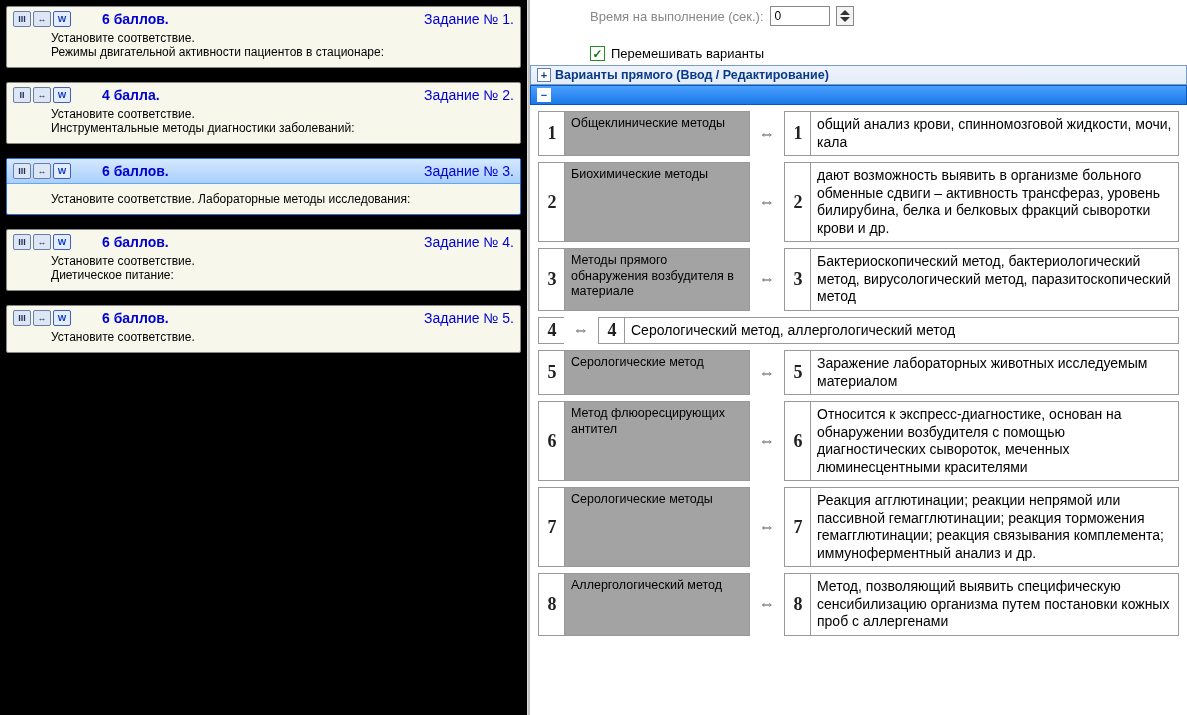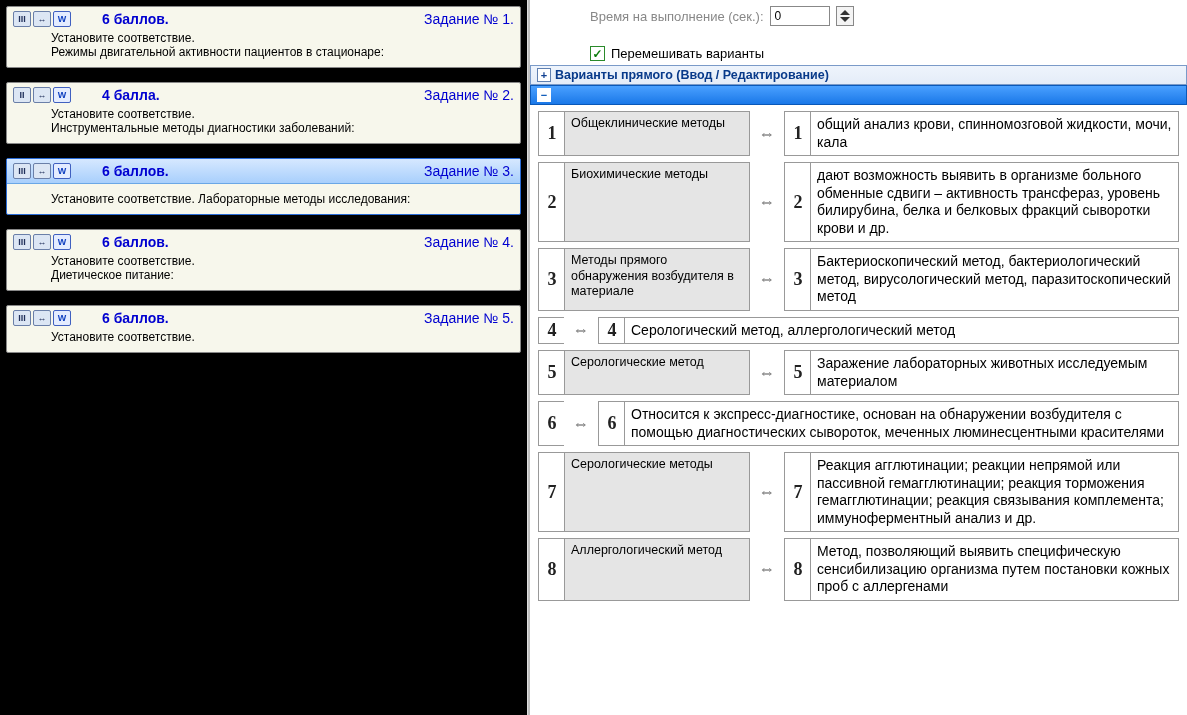--- a/index.html
+++ b/index.html
@@ -129,21 +129,21 @@
     width:26px;display:flex;align-items:center;justify-content:center;
     font-family: Arial, sans-serif; font-weight:bold;
     font-size:18px;
     border:1px solid #999;
     border-right:none;
     color:#222;
     font-style:italic;
   }
   .col-text {
     width:186px;border:1px solid #999;padding:4px 6px;font-size:12.5px;line-height:1.25;
-    background:#e5e5e5;
+    background:#a3a3a3;
   }
   .col-arrow {
     width:34px;display:flex;align-items:center;justify-content:center;font-size:17px;color:#555;
   }
   .col-num2 {
     width:26px;display:flex;align-items:center;justify-content:center;
     font-family: Arial, sans-serif; font-weight:bold;
     font-size:18px;
     border:1px solid #999;border-right:none;color:#222;font-style:italic;
   }
@@ -270,20 +270,21 @@
       </div>
       <div class="match-row">
         <div class="col-num digit-font">5</div>
         <div class="col-text">Серологические метод</div>
         <div class="col-arrow">⇔</div>
         <div class="col-num2 digit-font">5</div>
         <div class="col-text2">Заражение лабораторных животных исследуемым материалом</div>
       </div>
       <div class="match-row">
         <div class="col-num digit-font">6</div>
+        <div class="col-text">Метод флюоресцирующих антител</div>
         <div class="col-arrow">⇔</div>
         <div class="col-num2 digit-font">6</div>
         <div class="col-text2">Относится к экспресс-диагностике, основан на обнаружении возбудителя с помощью диагностических сывороток, меченных люминесцентными красителями</div>
       </div>
       <div class="match-row">
         <div class="col-num digit-font">7</div>
         <div class="col-text">Серологические методы</div>
         <div class="col-arrow">⇔</div>
         <div class="col-num2 digit-font">7</div>
         <div class="col-text2">Реакция агглютинации; реакции непрямой или пассивной гемагглютинации; реакция торможения гемагглютинации; реакция связывания комплемента; иммуноферментный анализ и др.</div>

